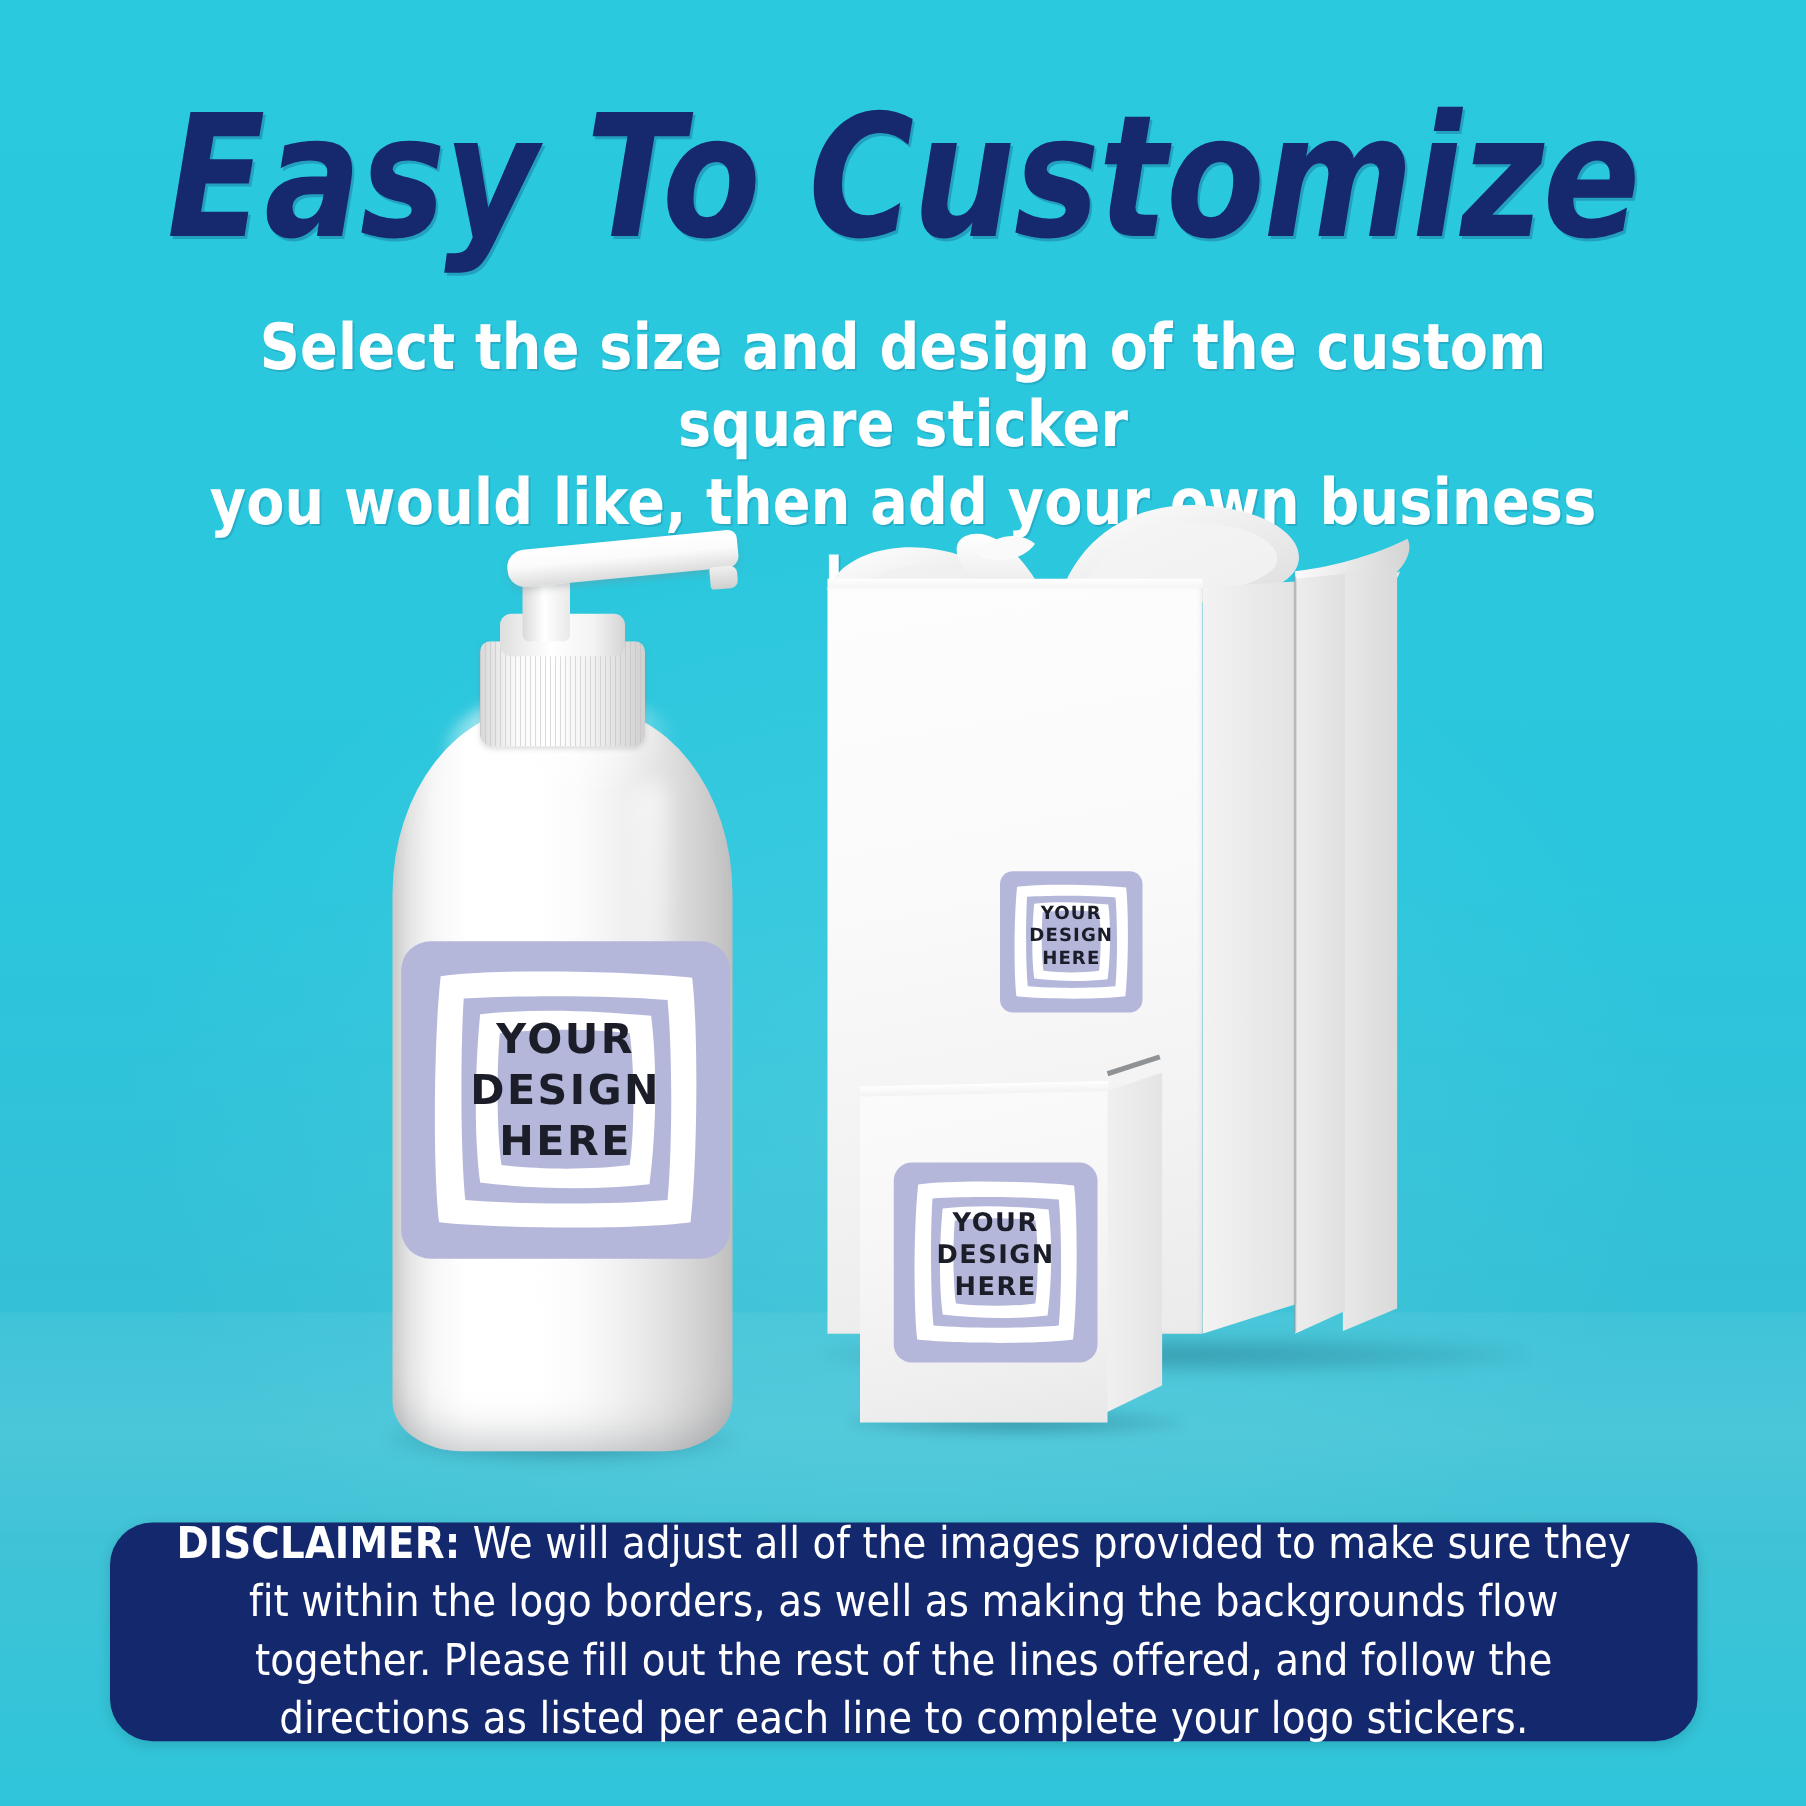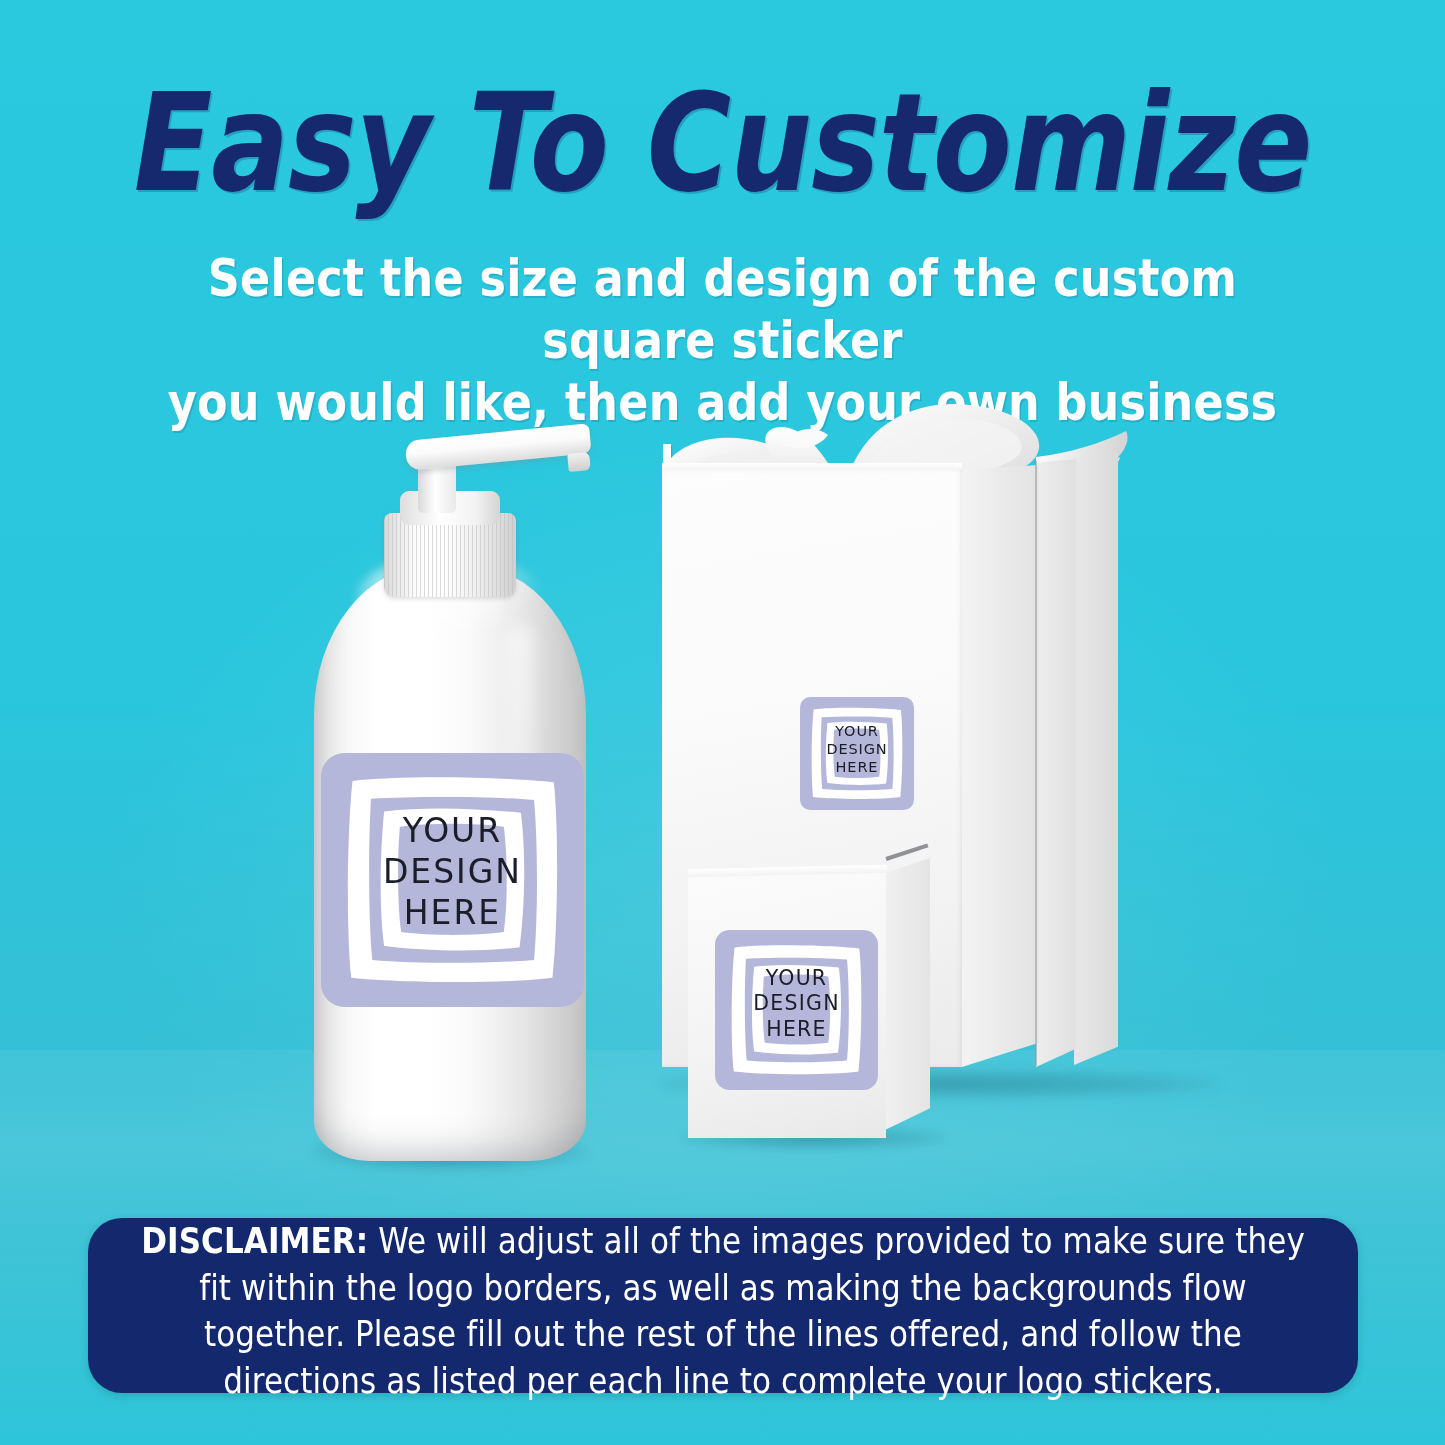--- a/index.html
+++ b/index.html
@@ -52,21 +52,21 @@
     text-shadow:1.5px 1.5px 0 rgba(20,60,110,0.18);
   }
 
   
   #disclaimer-box{
     position:absolute;
     left:88px; top:1218px; width:1270px; height:175px;
     background:#14286d;
     border-radius:34px;
     box-shadow:0 3px 10px rgba(0,0,0,0.14);
-    display:flex; align-items:flex-start; justify-content:center;
+    display:flex; align-items:center; justify-content:center;
   }
   #disclaimer-text{
     color:#ffffff;
     font-family:"Liberation Sans Narrow","DejaVu Sans Condensed","Liberation Sans",sans-serif;
     font-size:35px;
     line-height:1.33;
     text-align:center;
     padding:0 34px;
     letter-spacing:0.1px;
     transform:scaleX(0.985);
@@ -223,21 +223,21 @@
     position:absolute; inset:0;
     background:#b4b7da;
     border-radius:9%;
   }
   .sticker svg{ position:absolute; inset:0; width:100%; height:100%; }
   .sticker .stxt{
     position:absolute; left:0; right:0;
     text-align:center;
     color:#1b1d28;
     font-family:"DejaVu Sans","Liberation Sans",sans-serif;
-    font-weight:400;
+    font-weight:700;
     line-height:1.24;
     letter-spacing:0.06em;
   }
 
   
   #sticker-bottle{ left:321px; top:753px; width:263px; height:254px; }
   #sticker-bottle .stxt{ top:58px; font-size:33px; }
   
   #sticker-giftbox{ left:800px; top:697px; width:114px; height:113px; }
   #sticker-giftbox .stxt{ top:26px; font-size:14.5px; }

